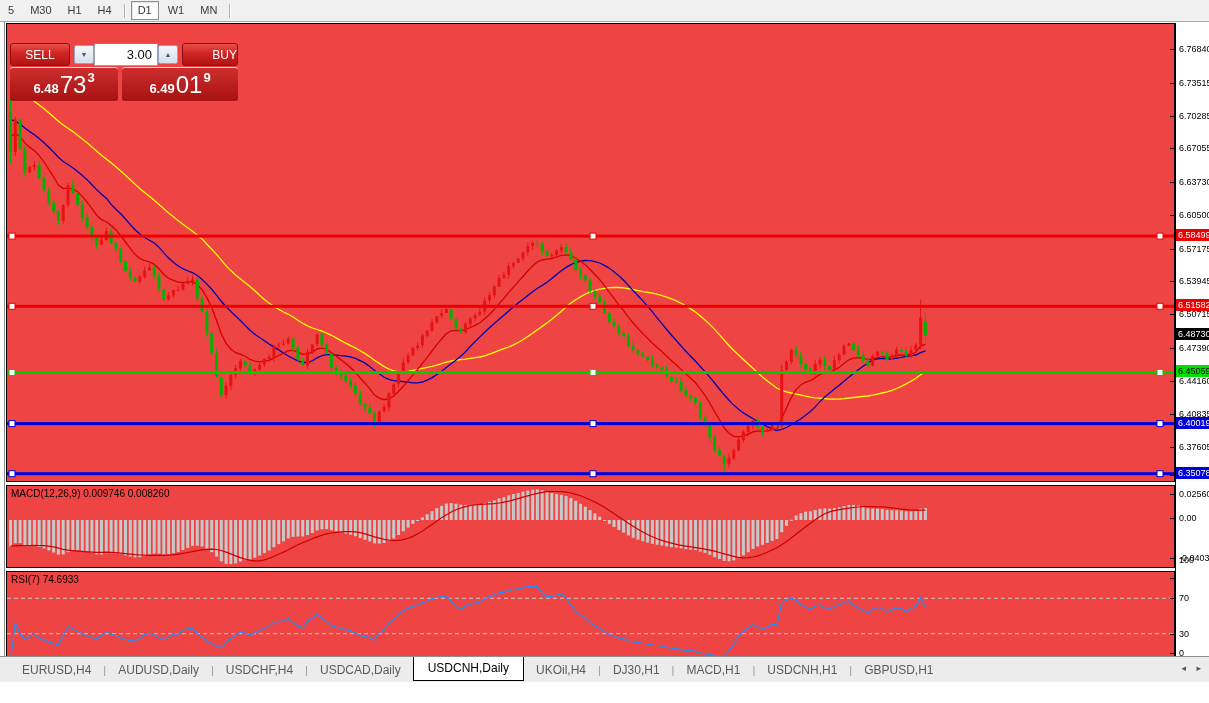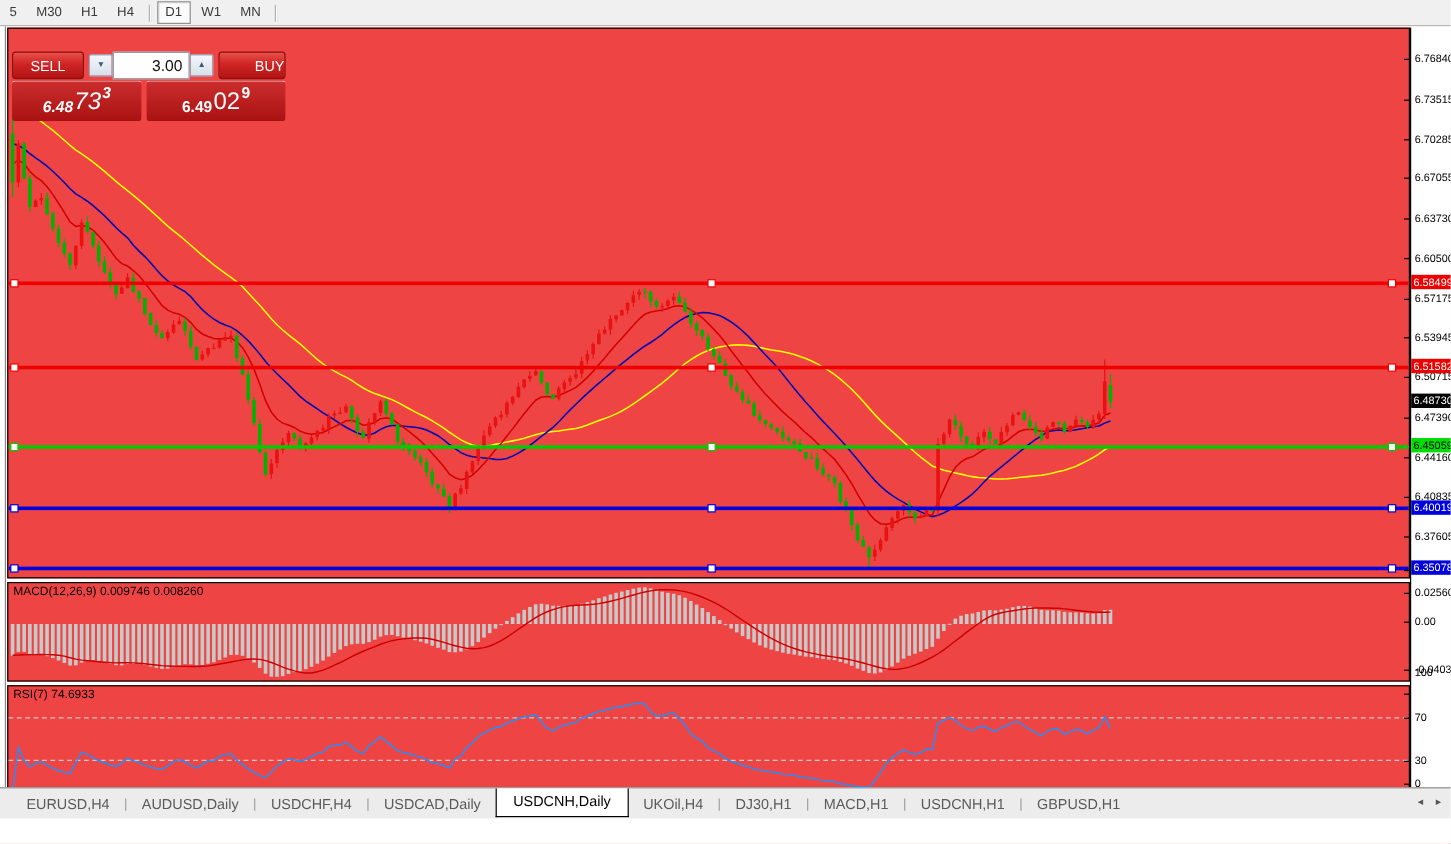--- a/index.html
+++ b/index.html
@@ -35,24 +35,24 @@
   
   #trade-widget{position:absolute;left:10px;top:19px;width:228px;height:60px;z-index:10;}
   .tw-btn{position:absolute;top:2px;height:23px;border:1px solid #8a0f0f;border-radius:3px;background:linear-gradient(#e85048,#cf2424 45%,#b21414);color:#fff;font-size:12px;text-align:center;line-height:22px;box-sizing:border-box;}
   #tw-sell{left:0;width:60px;}
   #tw-buy{left:172px;width:56px;text-align:right;}
   .tw-spin{position:absolute;top:4px;width:20px;height:19px;background:linear-gradient(#f4f7fb,#d8dfe9);border:1px solid #96a3ba;border-radius:2px;font-size:7px;color:#44557a;text-align:center;line-height:18px;box-sizing:border-box;}
   #tw-down{left:64px;}
   #tw-up{left:148px;}
   #tw-vol{position:absolute;left:84px;top:2px;width:64px;height:23px;border:1px solid #9aa0a8;border-top-color:#7d848d;background:#fff;font-size:13px;color:#111;text-align:right;padding:0 5px 0 0;box-sizing:border-box;font-family:"Liberation Sans",sans-serif;}
   .tw-price{position:absolute;top:26px;height:34px;border-radius:3px;background:linear-gradient(#cc2d2d,#a91212);border-top:1px solid rgba(255,255,255,.85);color:#fff;display:flex;align-items:flex-end;justify-content:center;padding-bottom:2px;box-sizing:border-box;}
-  #tw-sellprice{left:0;width:108px;font-style:italic;}
+  #tw-sellprice{left:0;width:108px;}
   #tw-buyprice{left:112px;width:116px;}
   .twp-small{font-size:13px;font-weight:bold;margin:0 1px 3px 0;}
-  .twp-big{font-size:20px;line-height:28px;font-weight:400;}
+  .twp-big{font-size:24px;line-height:28px;font-weight:400;}
   .twp-sup{font-size:13px;font-weight:bold;margin:0 0 14px 1px;}
   
   #tab-bar{position:absolute;left:0;top:656px;width:1209px;height:25px;background:#ececec;border-top:1px solid #8f8f8f;display:flex;align-items:center;}
   .tab{font-size:12px;color:#5a5a5a;padding:3px 12px;white-space:nowrap;}
   .tab.active{background:#fff;color:#000;border:1px solid #000;border-top:none;padding:4px 14px 5px 14px;margin-top:-1px;}
   .tab-sep{color:#9a9a9a;font-size:11px;}
   #tab-arrows{position:absolute;right:4px;top:6px;font-size:9px;color:#555;letter-spacing:4px;}
 </style>
 </head>
 <body>
@@ -792,21 +792,21 @@
       <input id="tw-vol" value="3.00" style="">
       <div id="tw-up" class="tw-spin"><span>▲</span></div>
       <div id="tw-buy" class="tw-btn">BUY</div>
       <div id="tw-sellprice" class="tw-price">
         <span class="twp-small">6.48</span>
         <span class="twp-big">73</span>
         <span class="twp-sup">3</span>
       </div>
       <div id="tw-buyprice" class="tw-price">
         <span class="twp-small">6.49</span>
-        <span class="twp-big">02</span>
+        <span class="twp-big">01</span>
         <span class="twp-sup">9</span>
       </div>
     </div>
   </div>
 
   <div id="tab-bar">
     <div style="width:10px"></div>
   <div class="tab">EURUSD,H4</div>
       <span class="tab-sep">|</span>
       <div class="tab">AUDUSD,Daily</div>

